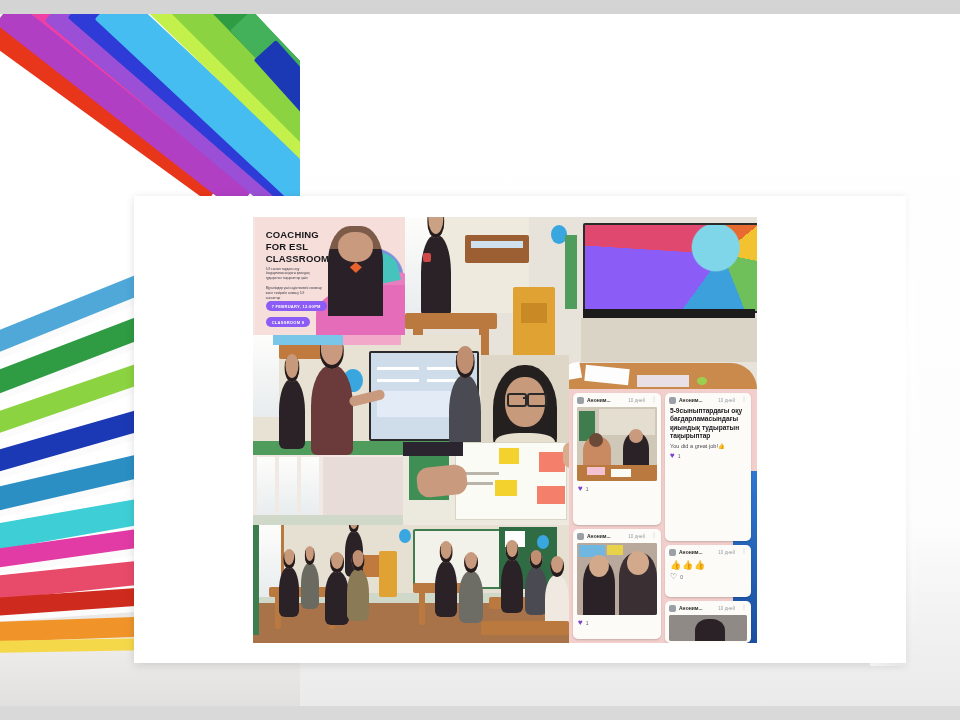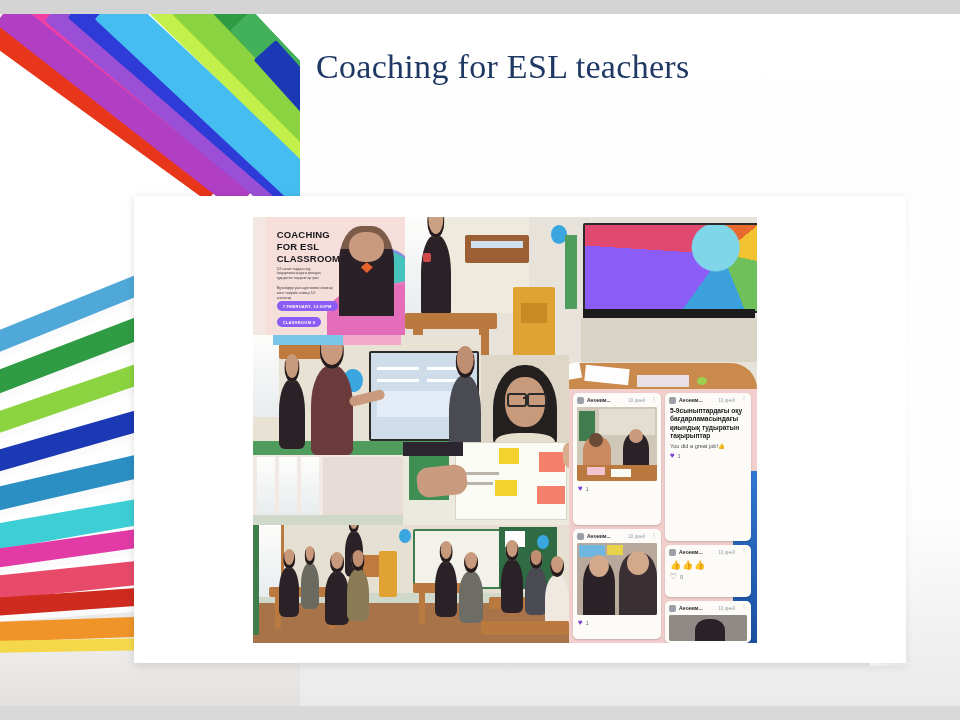--- a/index.html
+++ b/index.html
@@ -137,28 +137,27 @@
       <div class="spine" style="left:-22px;top:243px;width:286px;height:24px;background:#e23ba6;transform:rotate(-8deg);"></div>
       <div class="pagewhite" style="left:-22px;top:262px;width:284px;height:7px;transform:rotate(-8deg);transform-origin:0 0;"></div>
       <div class="spine" style="left:-24px;top:268px;width:290px;height:24px;background:#e84a6a;transform:rotate(-6deg);"></div>
       <div class="spine" style="left:-24px;top:288px;width:290px;height:22px;background:#cf2a1e;transform:rotate(-4deg);"></div>
       <div class="pagewhite" style="left:-24px;top:306px;width:290px;height:6px;transform:rotate(-4deg);transform-origin:0 0;"></div>
       <div class="spine" style="left:-26px;top:310px;width:294px;height:20px;background:#f0942a;transform:rotate(-2deg);"></div>
       <div class="spine" style="left:-26px;top:328px;width:296px;height:12px;background:#f5d84a;transform:rotate(-1deg);"></div>
     </div>
   </div>
 
-  <div class="title">Coaching for ESL teachers</div>
 
   <div class="card"></div>
   <div class="card-sheen"></div>
 
   <div class="collage">
 
-    <div class="cell poster" style="left:13px;top:0;width:152px;height:118px;">
+    <div class="cell poster" style="left:2px;top:0;width:152px;height:118px;">
       <div class="pbg"></div>
       <div class="pteal"></div>
       <div class="ppink"></div>
       <div class="pgirl">
           <div class="face"></div>
           <div class="tie"></div>
         </div>
       <div class="ptitle">
         <div>COACHING</div>
         <div>FOR ESL</div>

